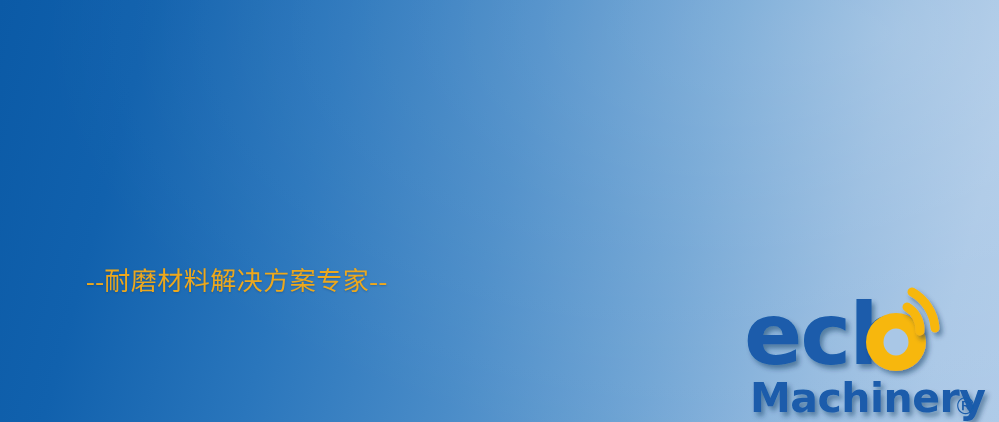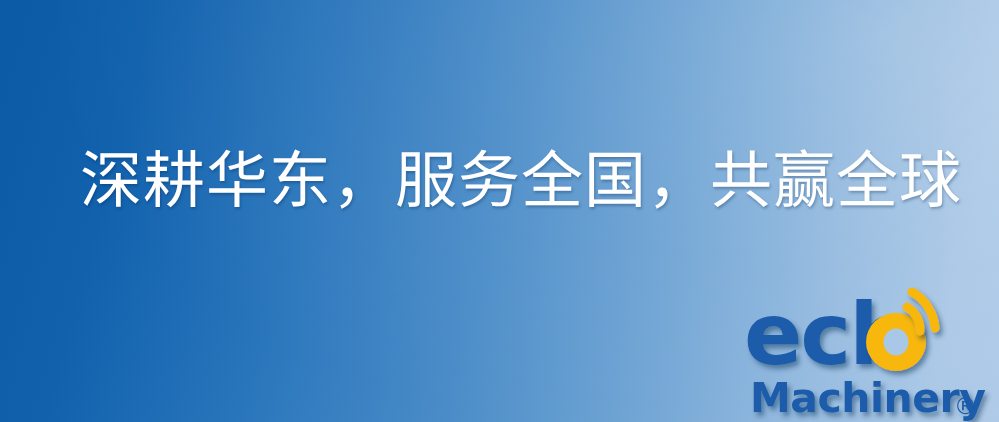--- a/index.html
+++ b/index.html
@@ -88,22 +88,22 @@
     width: 262px;
     height: 136px;
     overflow: visible;
   }
 </style>
 </head>
 <body>
 
 <div id="banner">
 
-  <h1 class="headline">深耕华东，服务全国，共赢全球</h1>
 
+  <p class="subtitle">--耐磨材料解决方案专家--</p>
 
   <div class="logo">
     <svg viewBox="0 0 262 136" xmlns="http://www.w3.org/2000/svg" aria-hidden="true">
       <defs>
         <filter id="ds" x="-30%" y="-30%" width="180%" height="190%">
           <feDropShadow dx="3" dy="4" stdDeviation="2.6" flood-color="#0a2d52" flood-opacity="0.45"></feDropShadow>
         </filter>
       </defs>
 
       <g filter="url(#ds)">

